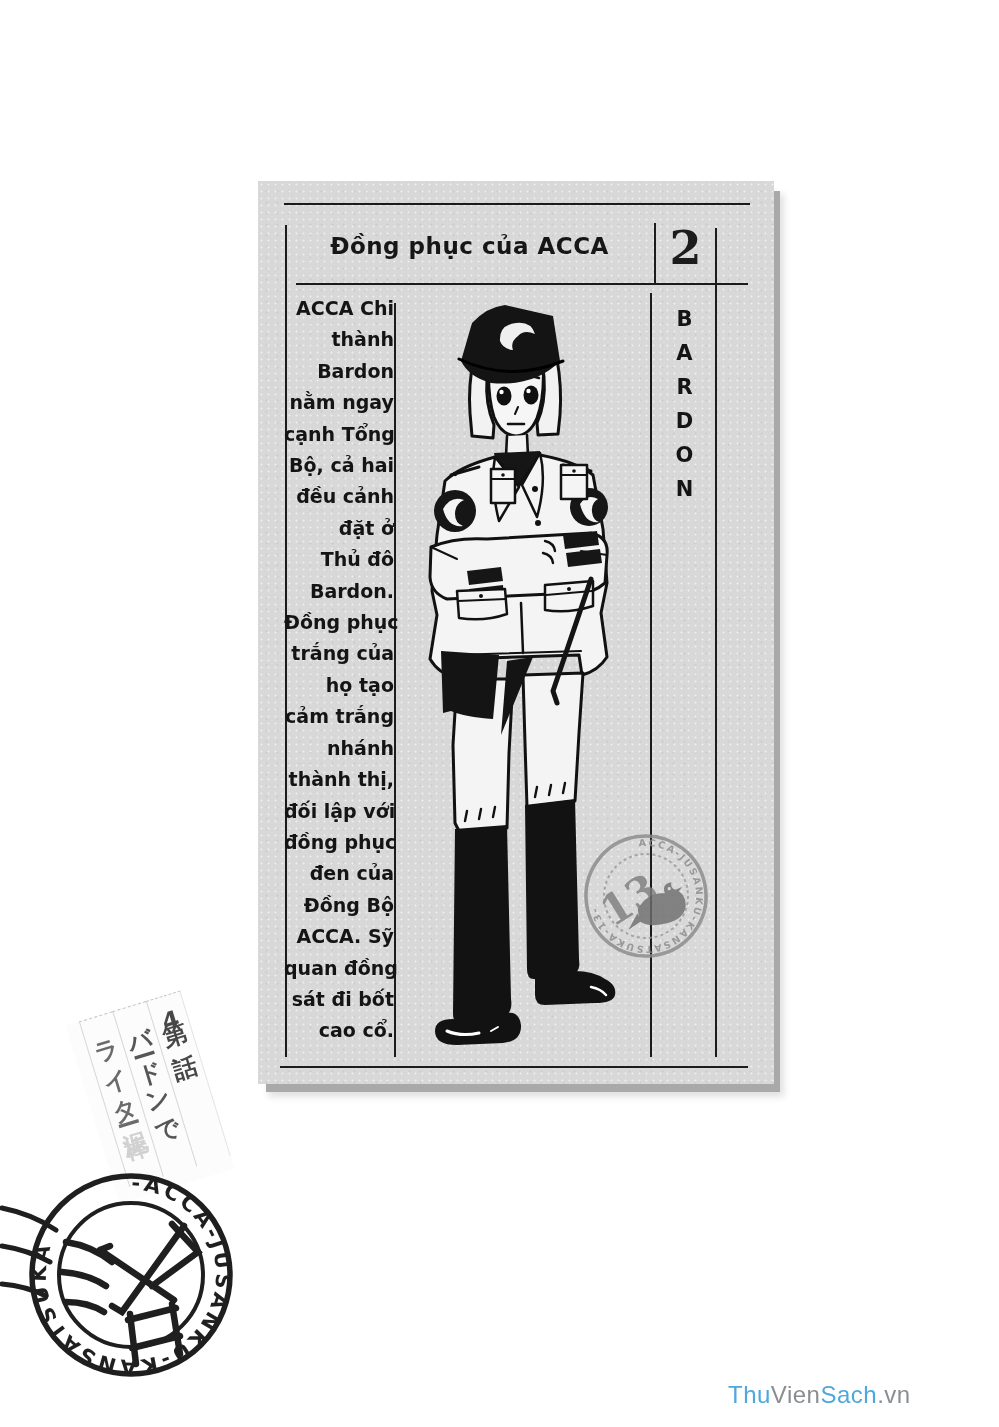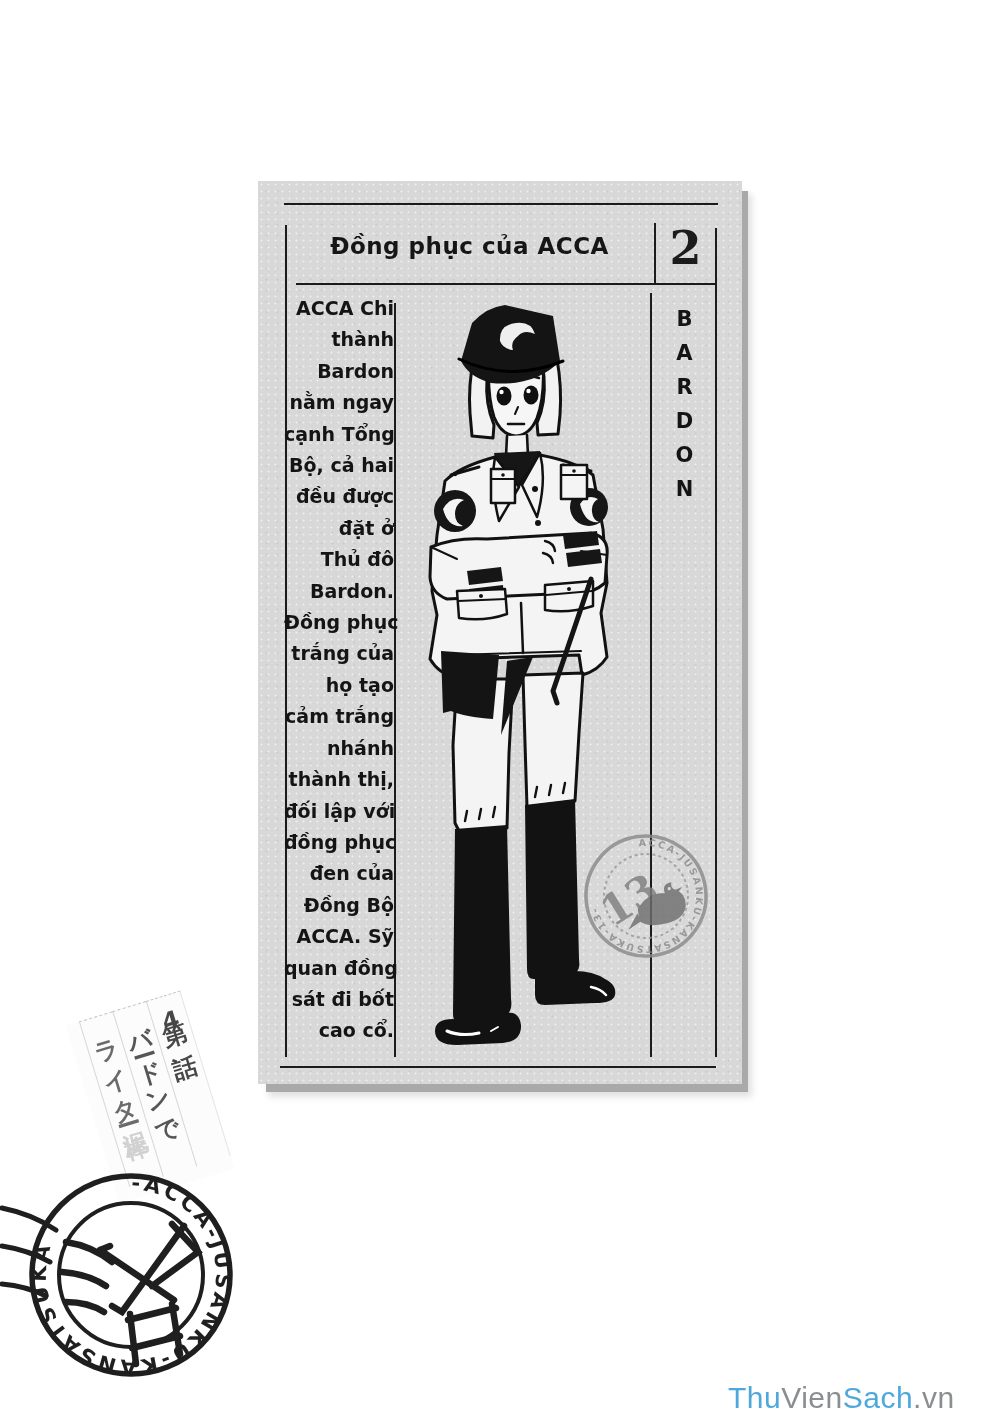--- a/index.html
+++ b/index.html
@@ -9,20 +9,21 @@
   }
   
   .card{
     position:absolute;left:258px;top:181px;width:484px;height:903px;
     background-color:#d8d8d8;
     background-image:radial-gradient(rgba(255,255,255,.55) .7px, rgba(0,0,0,0) 1.4px),
                      radial-gradient(rgba(120,120,120,.12) .7px, rgba(0,0,0,0) 1.4px);
     background-size:7px 7px,11px 11px;
     background-position:0 0,3px 5px;
     box-shadow:7px 9px 0 -1px #a9a9a9, 10px 13px 7px rgba(0,0,0,.12);
+    padding-left:32px;
   }
   .rule{position:absolute;background:#1b1b1b;}
   .card-title{
     position:absolute;left:27px;top:52px;width:369px;text-align:center;
     font-size:23px;font-weight:bold;color:#161616;letter-spacing:.5px;
   }
   .card-number{
     position:absolute;left:396px;top:40px;width:63px;text-align:center;
     font-family:"DejaVu Serif","Liberation Serif",serif;
     font-size:46px;font-weight:bold;color:#1c1c1c;
@@ -53,21 +54,21 @@
   .col-0{color:#474747;}
   .col-1{color:#565656;}
   .col-2{color:#6b6b6b;}
   .strip .faded{color:#c3c3c3;opacity:.75;}
   
   .corner-stamp-svg{position:absolute;left:0px;top:1150px;}
   
   .watermark{
     position:absolute;left:728px;top:1381px;
     font-family:"Liberation Sans","DejaVu Sans",sans-serif;
-    font-size:30px;font-weight:400;letter-spacing:.5px;white-space:nowrap;
+    font-size:24px;font-weight:400;letter-spacing:.5px;white-space:nowrap;
   }
   .wm-0,.wm-2{color:#4fa8dc;}
   .wm-1,.wm-3{color:#8b8e90;}
 </style>
 </head>
 <body>
 
 <div class="card">
 
   <div class="rule" style="left:26px;right:24px;top:22px;height:2px;"></div>
@@ -89,21 +90,21 @@
   <div class="bardon" style="top:262px;">O</div>
   <div class="bardon" style="top:296px;">N</div>
 
   <div class="desc">
     <div>ACCA Chi</div>
     <div>thành</div>
     <div>Bardon</div>
     <div>nằm ngay</div>
     <div>cạnh Tổng</div>
     <div>Bộ, cả hai</div>
-    <div>đều được</div>
+    <div>đều cảnh</div>
     <div>đặt ở</div>
     <div>Thủ đô</div>
     <div>Bardon.</div>
     <div>Đồng phục</div>
     <div>trắng của</div>
     <div>họ tạo</div>
     <div>cảm trắng</div>
     <div>nhánh</div>
     <div>thành thị,</div>
     <div>đối lập với</div>

